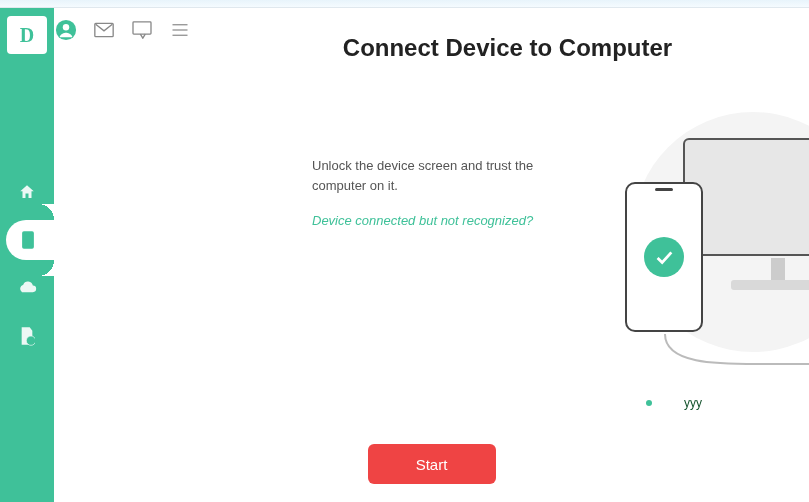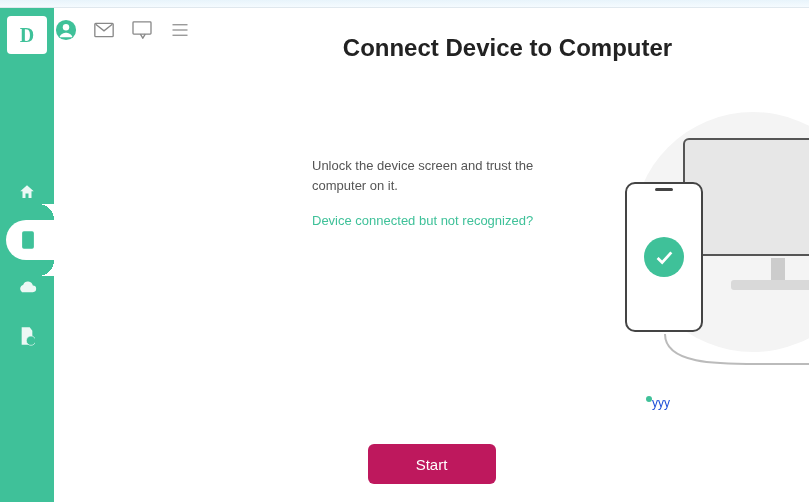--- a/index.html
+++ b/index.html
@@ -26,38 +26,38 @@
   .top-icon { width: 24px; height: 24px; display:flex; align-items:center; justify-content:center; cursor:pointer; }
   .top-icon svg { stroke: #888; fill: none; stroke-width: 1.6; }
   .user-icon svg { fill: #3fc199; stroke: none; }
 
   
   .content { flex: 1; position: relative; padding: 0 30px; }
   .heading { text-align: center; font-size: 24px; font-weight: 700; color: #222; margin-top: 26px; }
   .body-row { display: flex; margin-top: 60px; gap: 37px; }
   .text-col { flex: 0 0 320px; padding-left: 76px; padding-top: 34px; }
   .instr { font-size: 13px; color: #555; line-height: 1.5; }
-  .help-link { font-size: 13px; color: #3fc199; margin-top: 18px; cursor: pointer; display: inline-block; }
+  .help-link { font-size: 13px; color: #3fc199; margin-top: 18px; cursor: pointer; display: inline-block; font-style: italic; }
   .illus-col { flex: 1; position: relative; height: 250px; }
 
   
   .bg-circle { position: absolute; width: 240px; height: 240px; background: #f4f4f4; border-radius: 50%; left: 40px; top: -10px; }
   .monitor-screen { position: absolute; left: 90px; top: 16px; width: 190px; height: 118px; background: #e7e7e7; border: 2px solid #555; border-radius: 6px; }
   .monitor-neck { position:absolute; left: 178px; top: 136px; width: 14px; height: 24px; background: #ccc; }
   .monitor-base { position:absolute; left: 138px; top: 158px; width: 94px; height: 10px; background: #d9d9d9; border-radius: 3px; }
   .phone { position: absolute; left: 32px; top: 60px; width: 78px; height: 150px; background: #fff; border: 2px solid #444; border-radius: 10px; display:flex; align-items:center; justify-content:center; }
   .phone-notch { position:absolute; top:4px; left:50%; transform:translateX(-50%); width:18px; height:3px; background:#444; border-radius:2px; }
   .check-circle { width: 40px; height: 40px; background: #3fc199; border-radius: 50%; display:flex; align-items:center; justify-content:center; }
   .check-circle svg { stroke: #fff; stroke-width: 3; fill: none; }
   .cable { position:absolute; left: 64px; top: 212px; width: 160px; height: 40px; }
 
-  .status-row { position: absolute; left: 592px; top: 388px; display:flex; align-items:flex-start; gap:0; font-size:12px; color:#1d4ed8; }
+  .status-row { position: absolute; left: 592px; top: 388px; display:flex; align-items:center; gap:32px; font-size:12px; color:#14532d; }
   .status-dot { width:6px; height:6px; border-radius:50%; background:#3fc199; }
 
-  .start-btn { position:absolute; left: 50%; transform: translateX(-50%); bottom: 18px; width: 128px; height: 40px; background:#be185d; color:#fff; border:none; border-radius:6px; font-size:15px; cursor:pointer; }
+  .start-btn { position:absolute; left: 50%; transform: translateX(-50%); bottom: 18px; width: 128px; height: 40px; background:#ef4444; color:#fff; border:none; border-radius:6px; font-size:15px; cursor:pointer; }
 </style>
 </head>
 <body>
 
 <div class="titlebar"></div>
 <div class="app">
 
   <div class="sidebar">
     <div class="logo">D</div>
     <div class="sidebar-spacer"></div>

